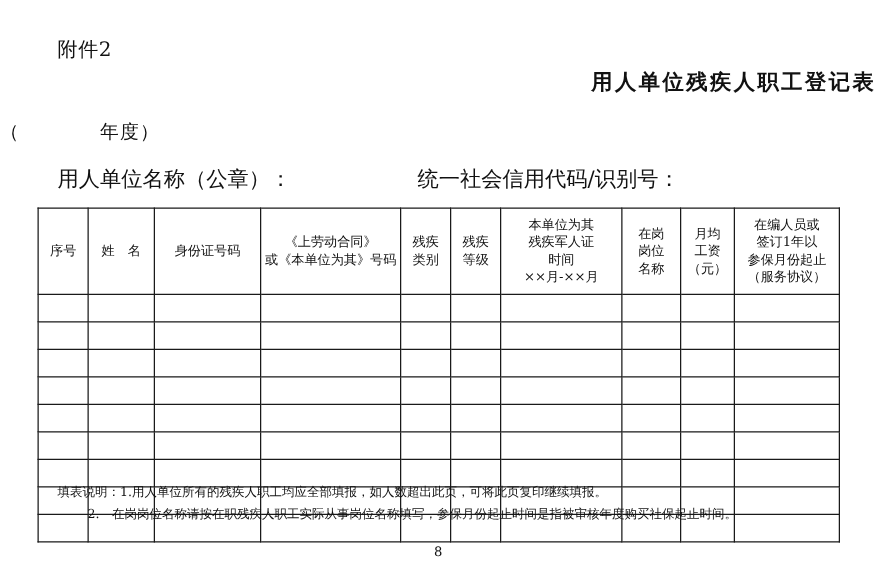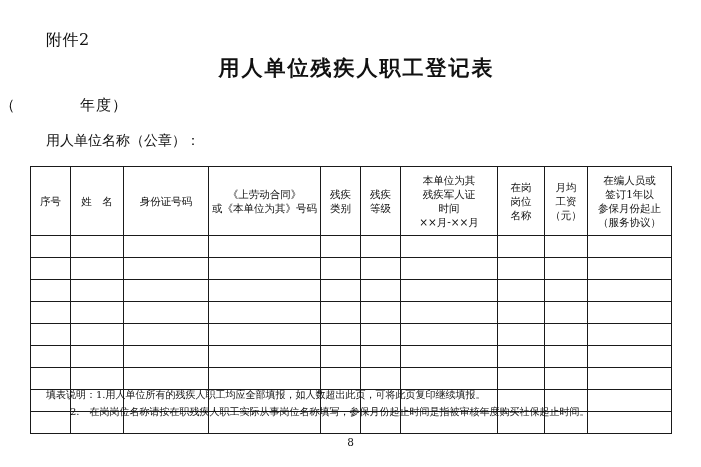--- a/index.html
+++ b/index.html
@@ -26,22 +26,22 @@
     top: 30px;
     font-size: 16px;
     font-family: "DejaVu Serif", "Liberation Serif", serif;
     letter-spacing: 0.5px;
   }
   .doc-title {
     position: absolute;
     left: 0;
     right: 0;
     top: 54px;
-    text-align: center;
-    font-size: 21px;
+    text-align: right;
+    font-size: 17px;
     font-weight: bold;
     font-family: "DejaVu Serif", "Liberation Serif", serif;
     letter-spacing: 2px;
     padding-left: 12px;
   }
   .doc-subtitle {
     position: absolute;
     left: 0;
     right: 0;
     top: 96px;
@@ -49,21 +49,21 @@
     font-size: 15px;
     font-family: "DejaVu Serif", "Liberation Serif", serif;
     letter-spacing: 1px;
   }
   .field-row {
     position: absolute;
     left: 46px;
     right: 30px;
     top: 132px;
     height: 18px;
-    font-size: 14px;
+    font-size: 17px;
     font-family: "DejaVu Serif", "Liberation Serif", serif;
   }
   .field-left {
     position: absolute;
     left: 0;
     top: 0;
   }
   .field-right {
     position: absolute;
     left: 288px;
@@ -132,20 +132,21 @@
 <div class="page">
 
   <div class="attachment-label">附件2</div>
 
   <div class="doc-title">用人单位残疾人职工登记表</div>
 
   <div class="doc-subtitle">（　　　　年度）</div>
 
   <div class="field-row">
     <span class="field-left">用人单位名称（公章）：</span>
+    <span class="field-right">统一社会信用代码/识别号：</span>
   </div>
 
   <table class="reg-table">
     <colgroup>
       <col style="width:40px">
       <col style="width:53px">
       <col style="width:85px">
       <col style="width:112px">
       <col style="width:40px">
       <col style="width:40px">

